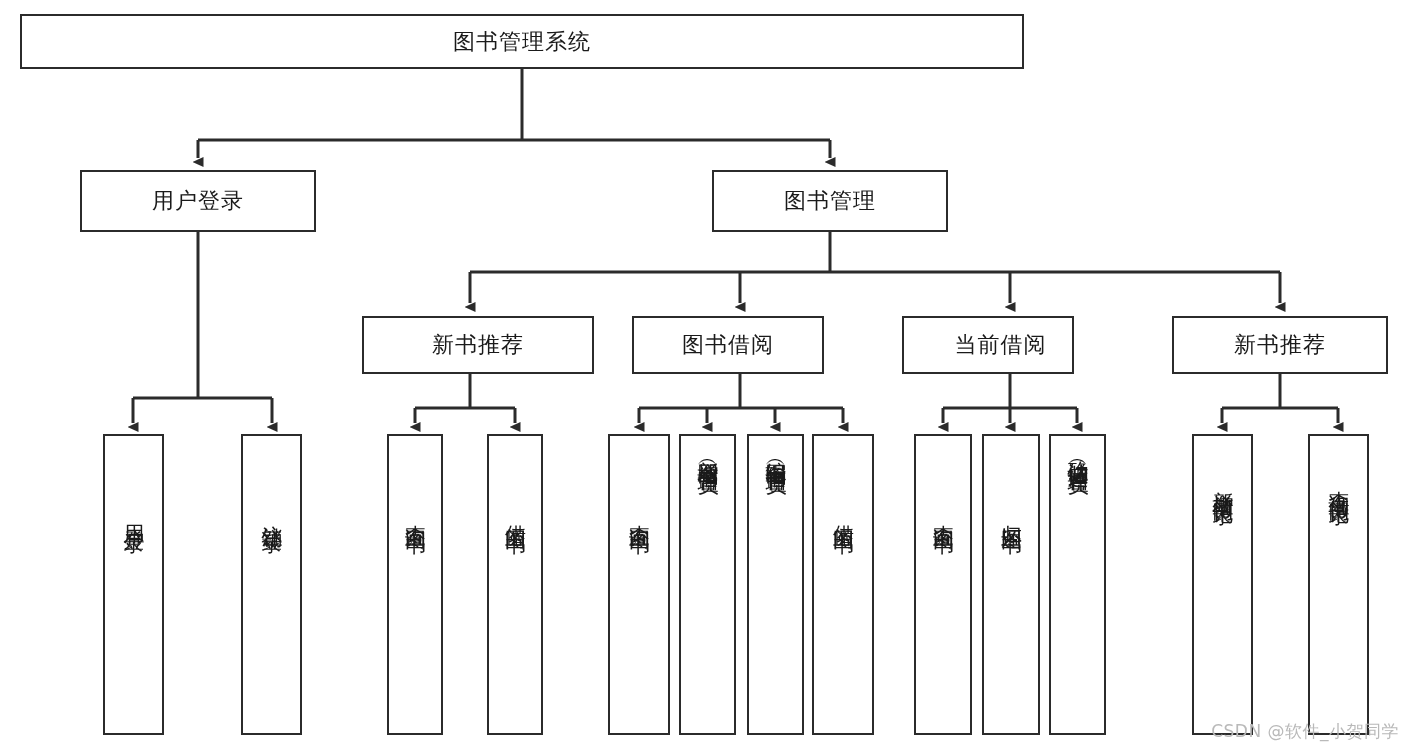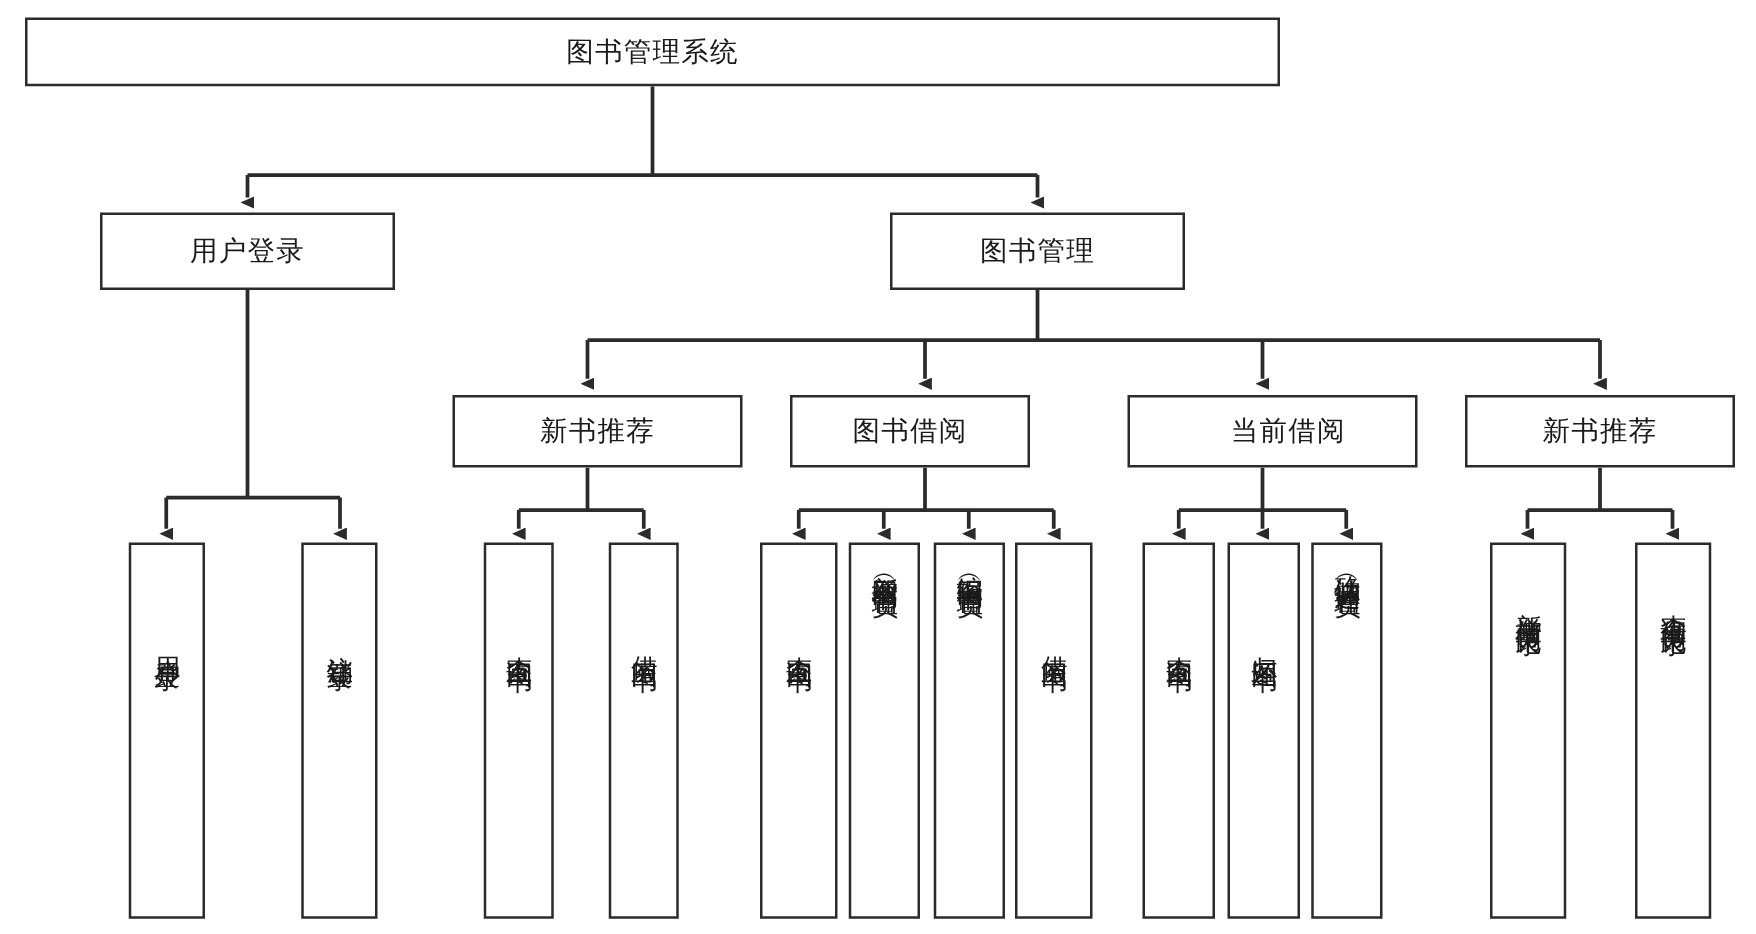--- a/index.html
+++ b/index.html
@@ -129,21 +129,21 @@
   <div class="node horiz" style="left:712px; top:170px; width:236px; height:62px;">
     <span>图书管理</span>
   </div>
 
   <div class="node horiz" style="left:362px; top:316px; width:232px; height:58px;">
     <span>新书推荐</span>
   </div>
   <div class="node horiz" style="left:632px; top:316px; width:192px; height:58px;">
     <span>图书借阅</span>
   </div>
-  <div class="node horiz" style="left:902px; top:316px; width:232px; height:58px;padding-left:25px;">
+  <div class="node horiz" style="left:902px; top:316px; width:172px; height:58px;padding-left:25px;">
     <span>当前借阅</span>
   </div>
   <div class="node horiz" style="left:1172px; top:316px; width:216px; height:58px;">
     <span>新书推荐</span>
   </div>
 
   <div class="node vert" style="left:103px; top:434px; width:61px; height:301px; padding-top:72px;">
     <span class="vlabel">用户登录</span>
   </div>
   <div class="node vert" style="left:241px; top:434px; width:61px; height:301px; padding-top:72px;">
@@ -180,14 +180,15 @@
     <span class="vlabel">确认归还（管理员）</span>
   </div>
 
   <div class="node vert" style="left:1192px; top:434px; width:61px; height:301px; padding-top:38px;">
     <span class="vlabel">新增借阅记录</span>
   </div>
   <div class="node vert" style="left:1308px; top:434px; width:61px; height:301px; padding-top:38px;">
     <span class="vlabel">查询借阅记录</span>
   </div>
 
+  <div id="watermark">CSDN @软件_小贺同学</div>
 
 </div>
 
 </body></html>

